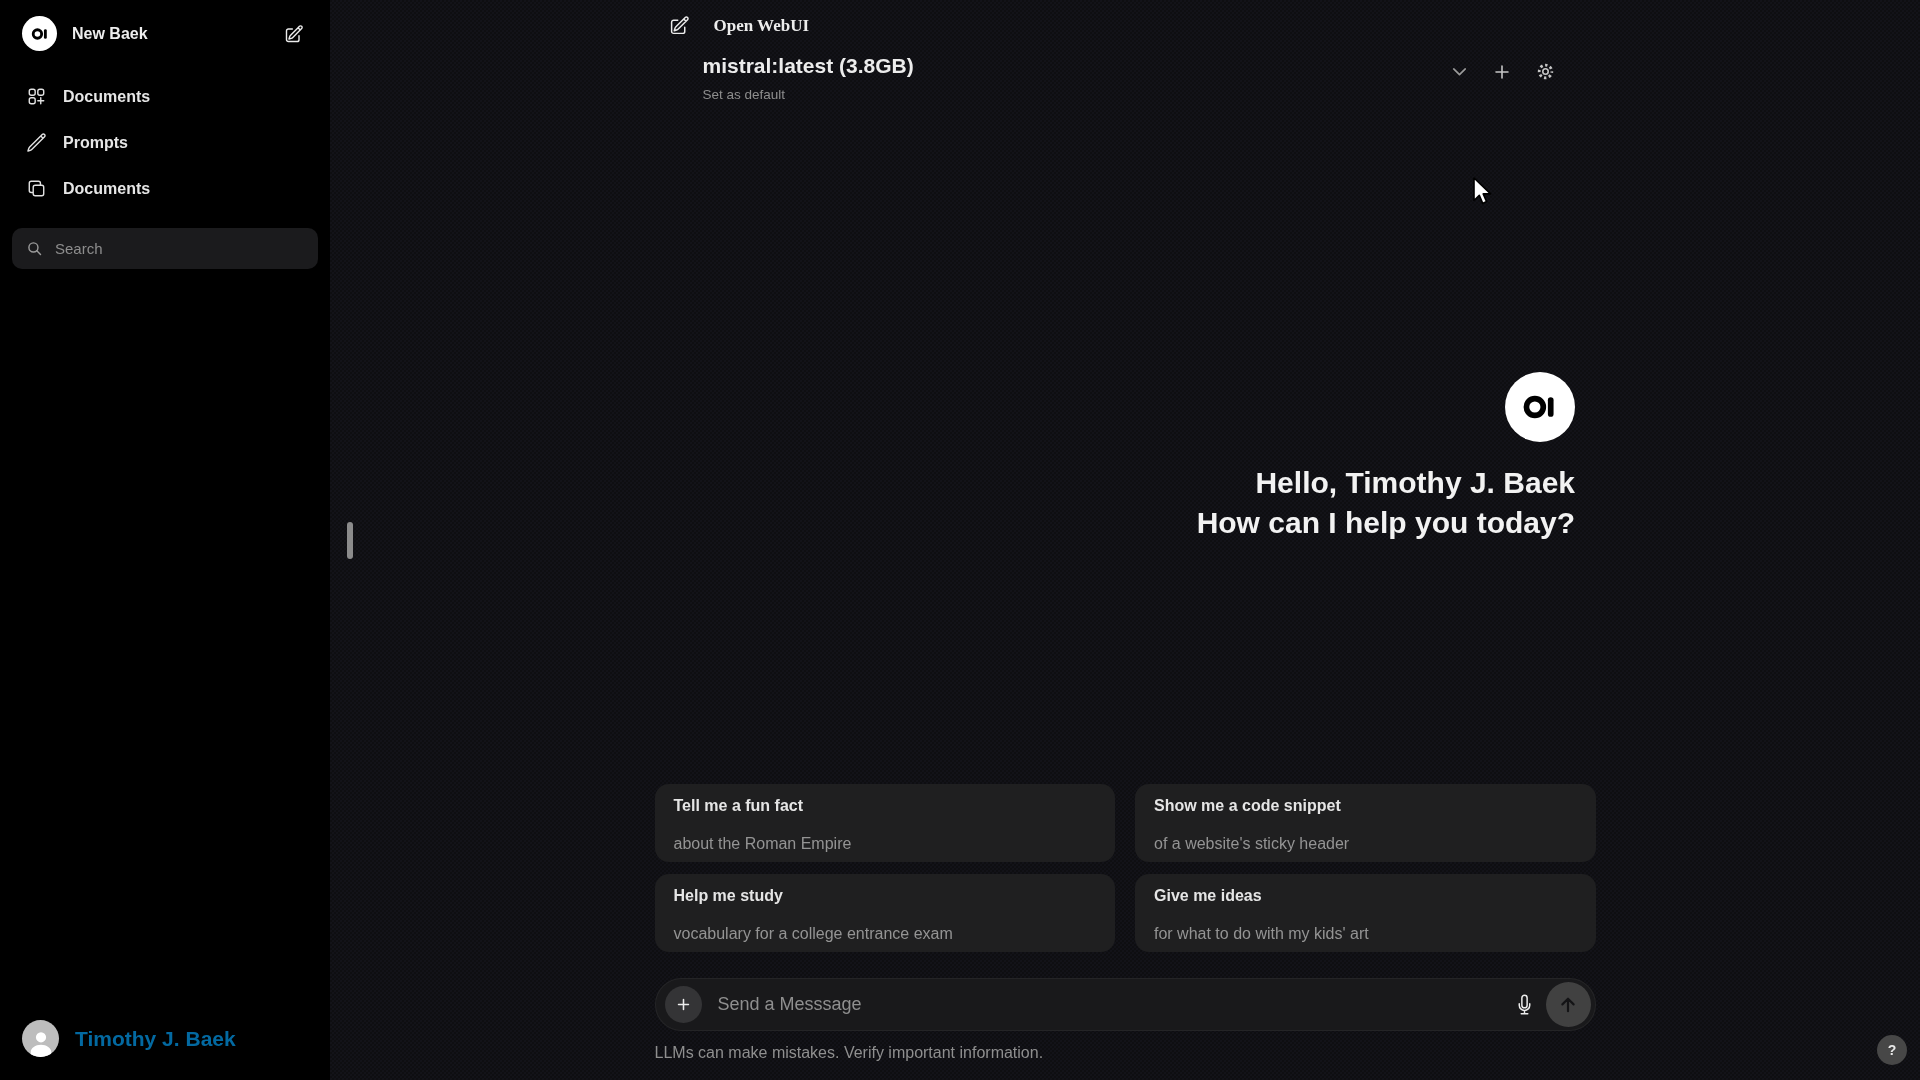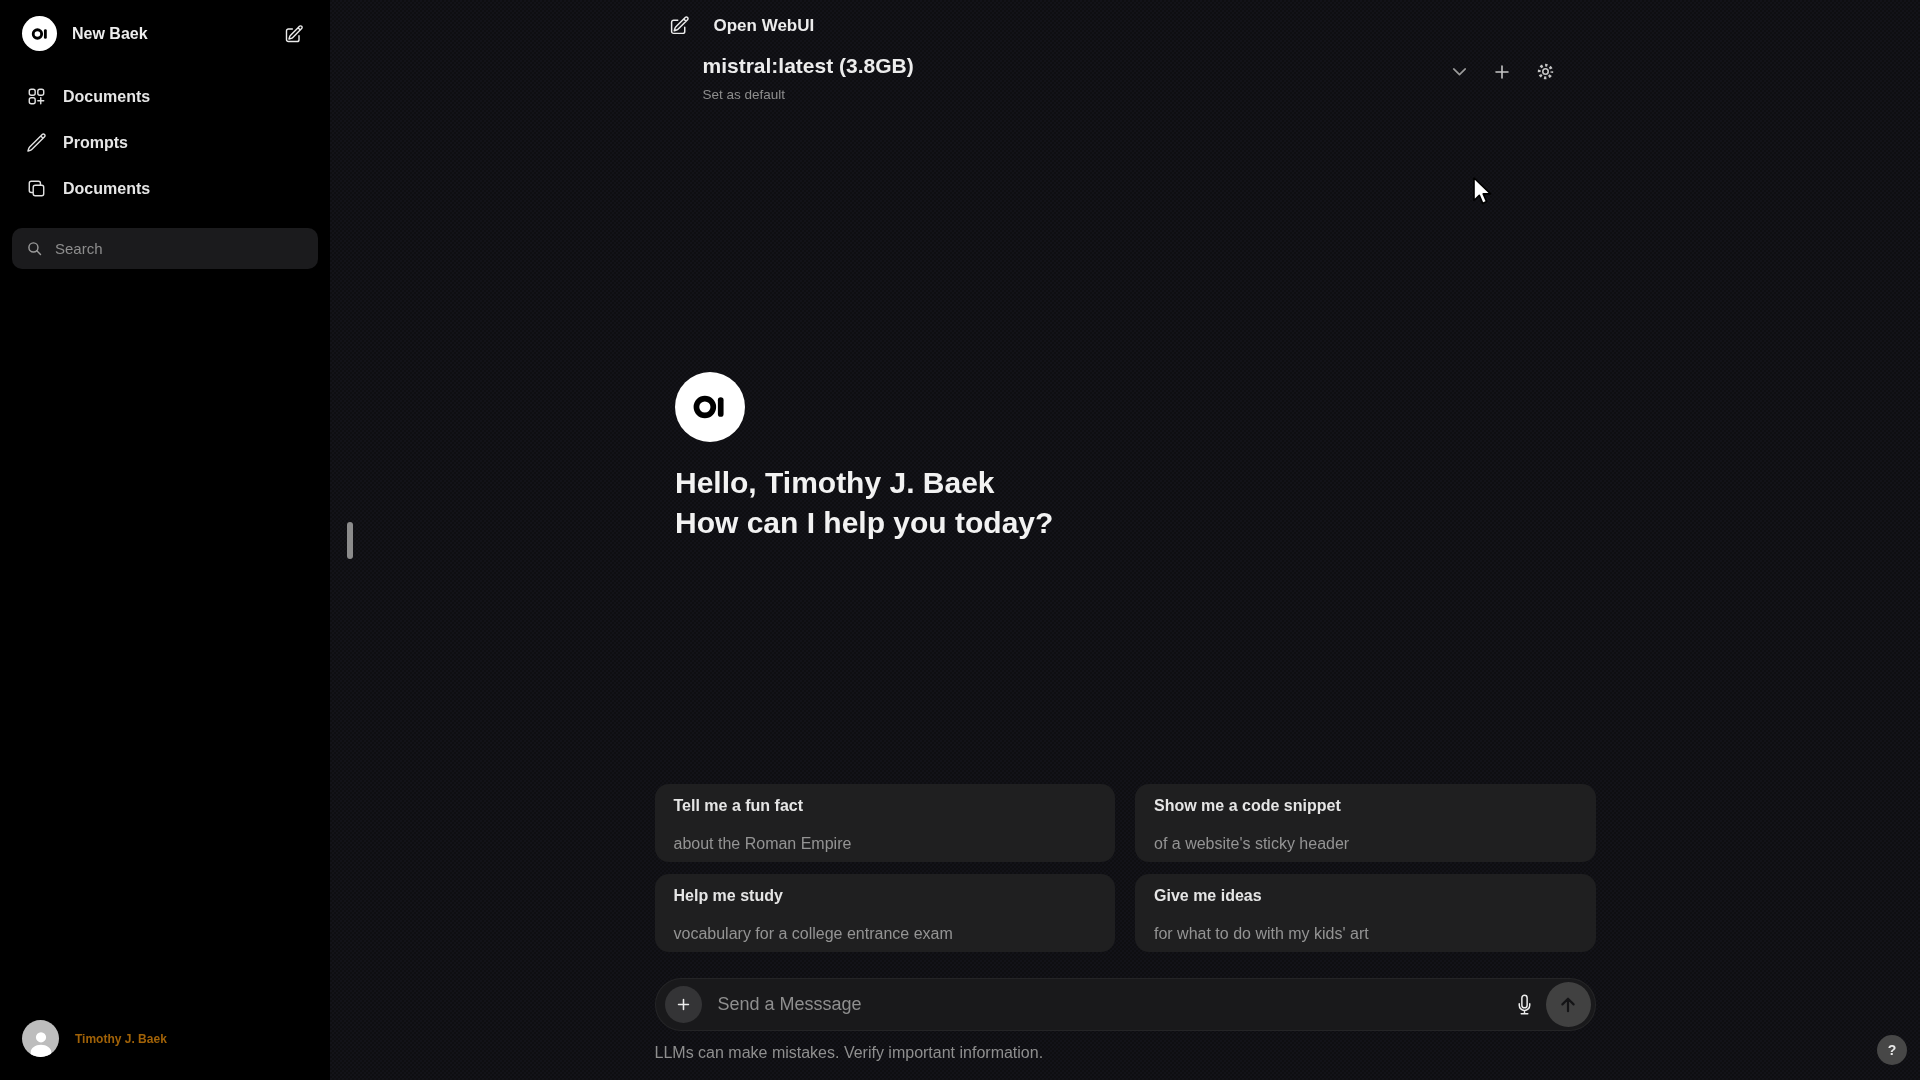--- a/index.html
+++ b/index.html
@@ -22,44 +22,44 @@
   .sb-search { margin-top:20px; height:41px; background:#1b1b1d; border-radius:10px;
                display:flex; align-items:center; gap:12px; padding:0 14px; }
   .sb-search svg { flex:0 0 auto; color:#9c9c9c; }
   .sb-search input { flex:1; background:transparent; border:none; outline:none;
                      font-size:15px; color:#dddddd; font-family:"Liberation Sans", sans-serif; }
   .sb-search input::placeholder { color:#8d8d8d; }
   .sb-spacer { flex:1; }
   .sb-user { display:flex; align-items:center; gap:16px; padding:9px 10px; border-radius:10px; cursor:pointer; }
   .avatar { width:37px; height:37px; border-radius:50%; background:#bdbdbd; overflow:hidden;
             display:flex; align-items:flex-end; justify-content:center; }
-  .user-name { font-size:12px; font-weight:700; color:#a16207; }
+  .user-name { font-size:21px; font-weight:700; color:#0369a1; }
 
   
   .main { position:fixed; left:330px; top:0; right:0; bottom:0;
           background-color:#0e0e11;
           background-image:
             linear-gradient(45deg, rgba(110,110,160,0.05) 25%, transparent 25%, transparent 75%, rgba(110,110,160,0.05) 75%),
             linear-gradient(45deg, rgba(110,110,160,0.05) 25%, transparent 25%, transparent 75%, rgba(110,110,160,0.05) 75%);
           background-size:4px 4px; background-position:0 0, 2px 2px; }
   .content-col { width:941px; margin:0 auto; position:relative; height:100%; }
 
   .nav-row { display:flex; align-items:center; gap:22px; padding:13px 0 0 12px; }
-  .app-title { font-size:17px; font-weight:700; color:#ececec; }
+  .app-title { font-size:17px; font-weight:700; color:#ececec;font-family:Liberation Serif, serif; }
 
   .model-row { margin-top:16px; padding-left:48px; padding-right:38px;
                display:flex; justify-content:space-between; align-items:flex-start; }
   .model-name { font-size:21px; font-weight:700; color:#ececec; cursor:pointer; }
   .set-default { margin-top:9px; font-size:13.5px; color:#8e8e8e; cursor:pointer; }
   .model-actions { display:flex; align-items:center; gap:19px; margin-top:5px; }
   .model-actions .icon-btn { color:#c6c6c6; }
   .model-actions .icon-btn.dim { color:#9a9a9a; }
 
   .center-block { position:absolute; top:372px; left:50%; transform:translateX(-50%);
-                  display:flex; flex-direction:column; align-items:flex-start; width:900px; }
+                  display:flex; flex-direction:column; align-items:flex-end; width:900px; }
   .big-logo { width:70px; height:70px; border-radius:50%; background:#fff;
               display:flex; align-items:center; justify-content:center; margin-bottom:21px; }
   .greet { font-size:30px; font-weight:700; color:#f2f2f2; line-height:40px; text-align:center; }
 
   .bottom-stack { position:absolute; left:0; right:0; bottom:0;
                   display:flex; flex-direction:column; align-items:stretch; }
   .sugg-grid { display:grid; grid-template-columns:1fr 1fr; gap:12px 20px; }
   .card { background:#1f1f20; border-radius:14px; height:78px; padding:13px 19px;
           display:flex; flex-direction:column; gap:20px; cursor:pointer; }
   .card-title { font-size:16px; font-weight:700; color:#e5e5e5; }

